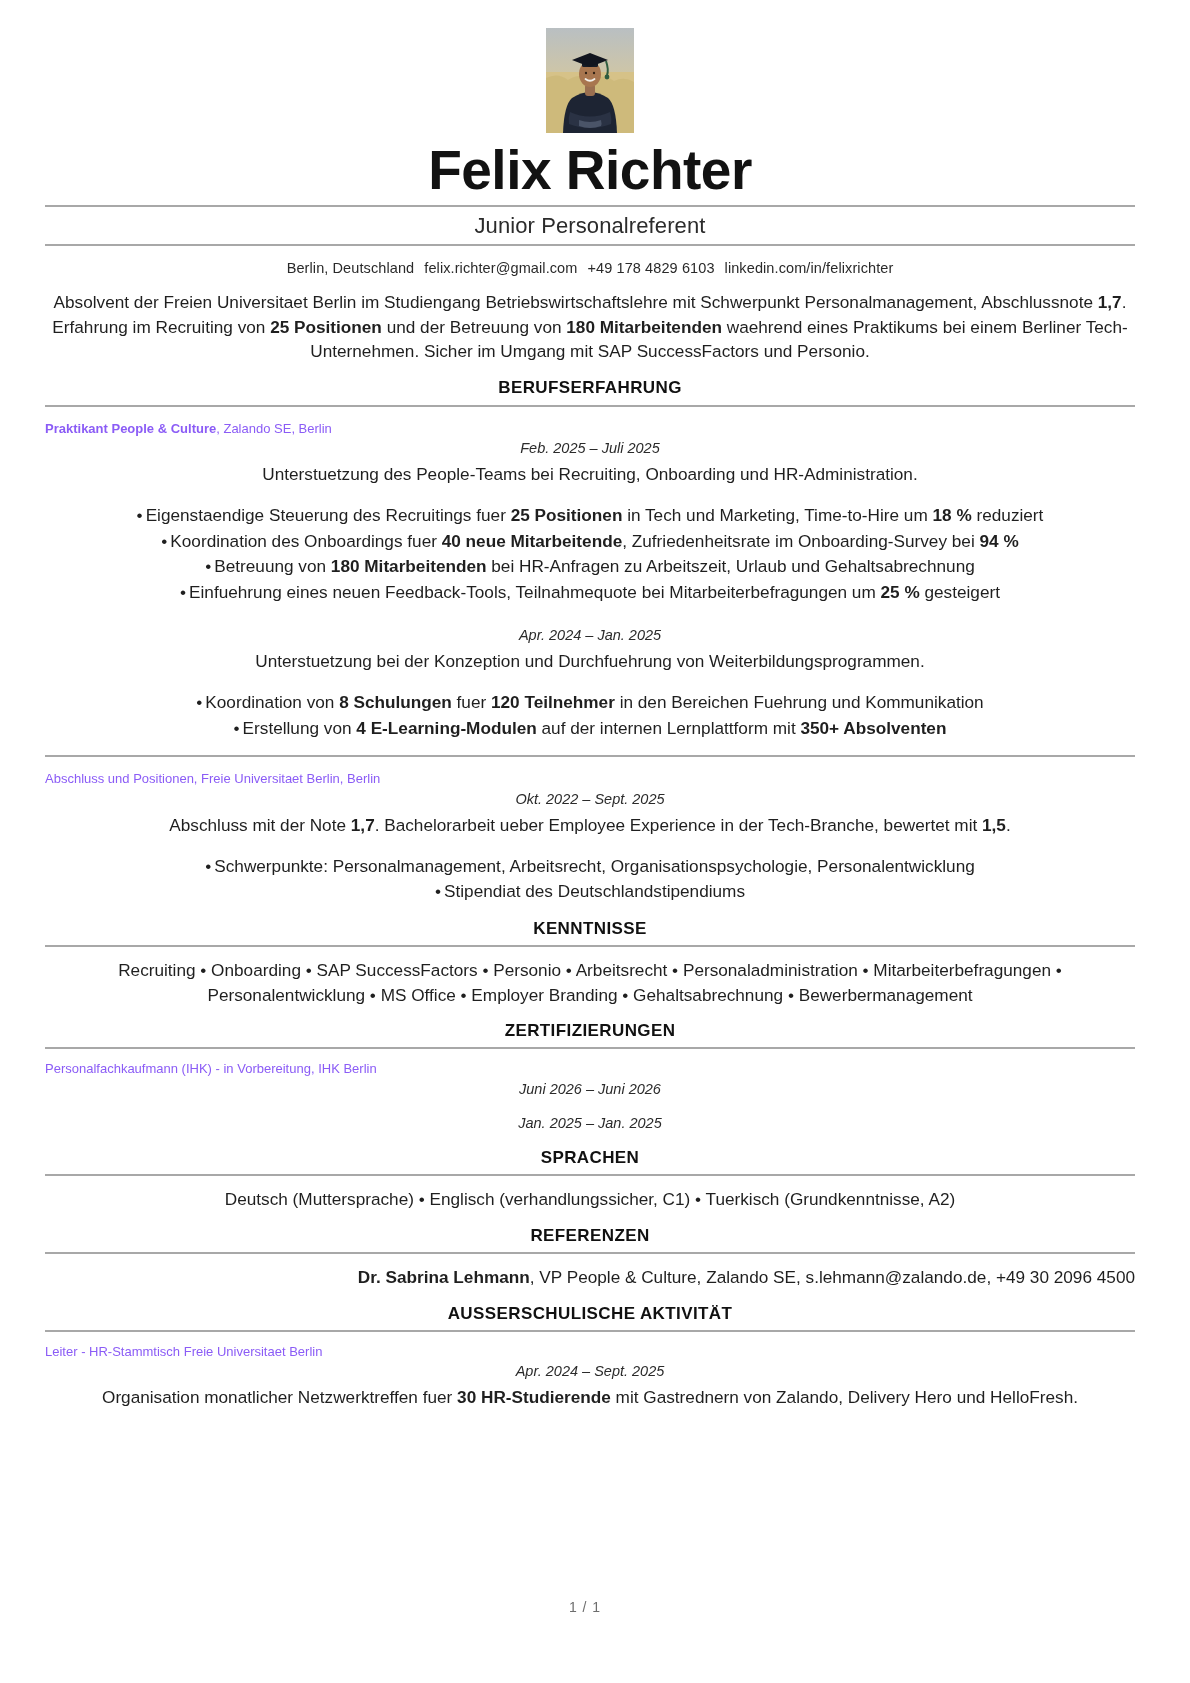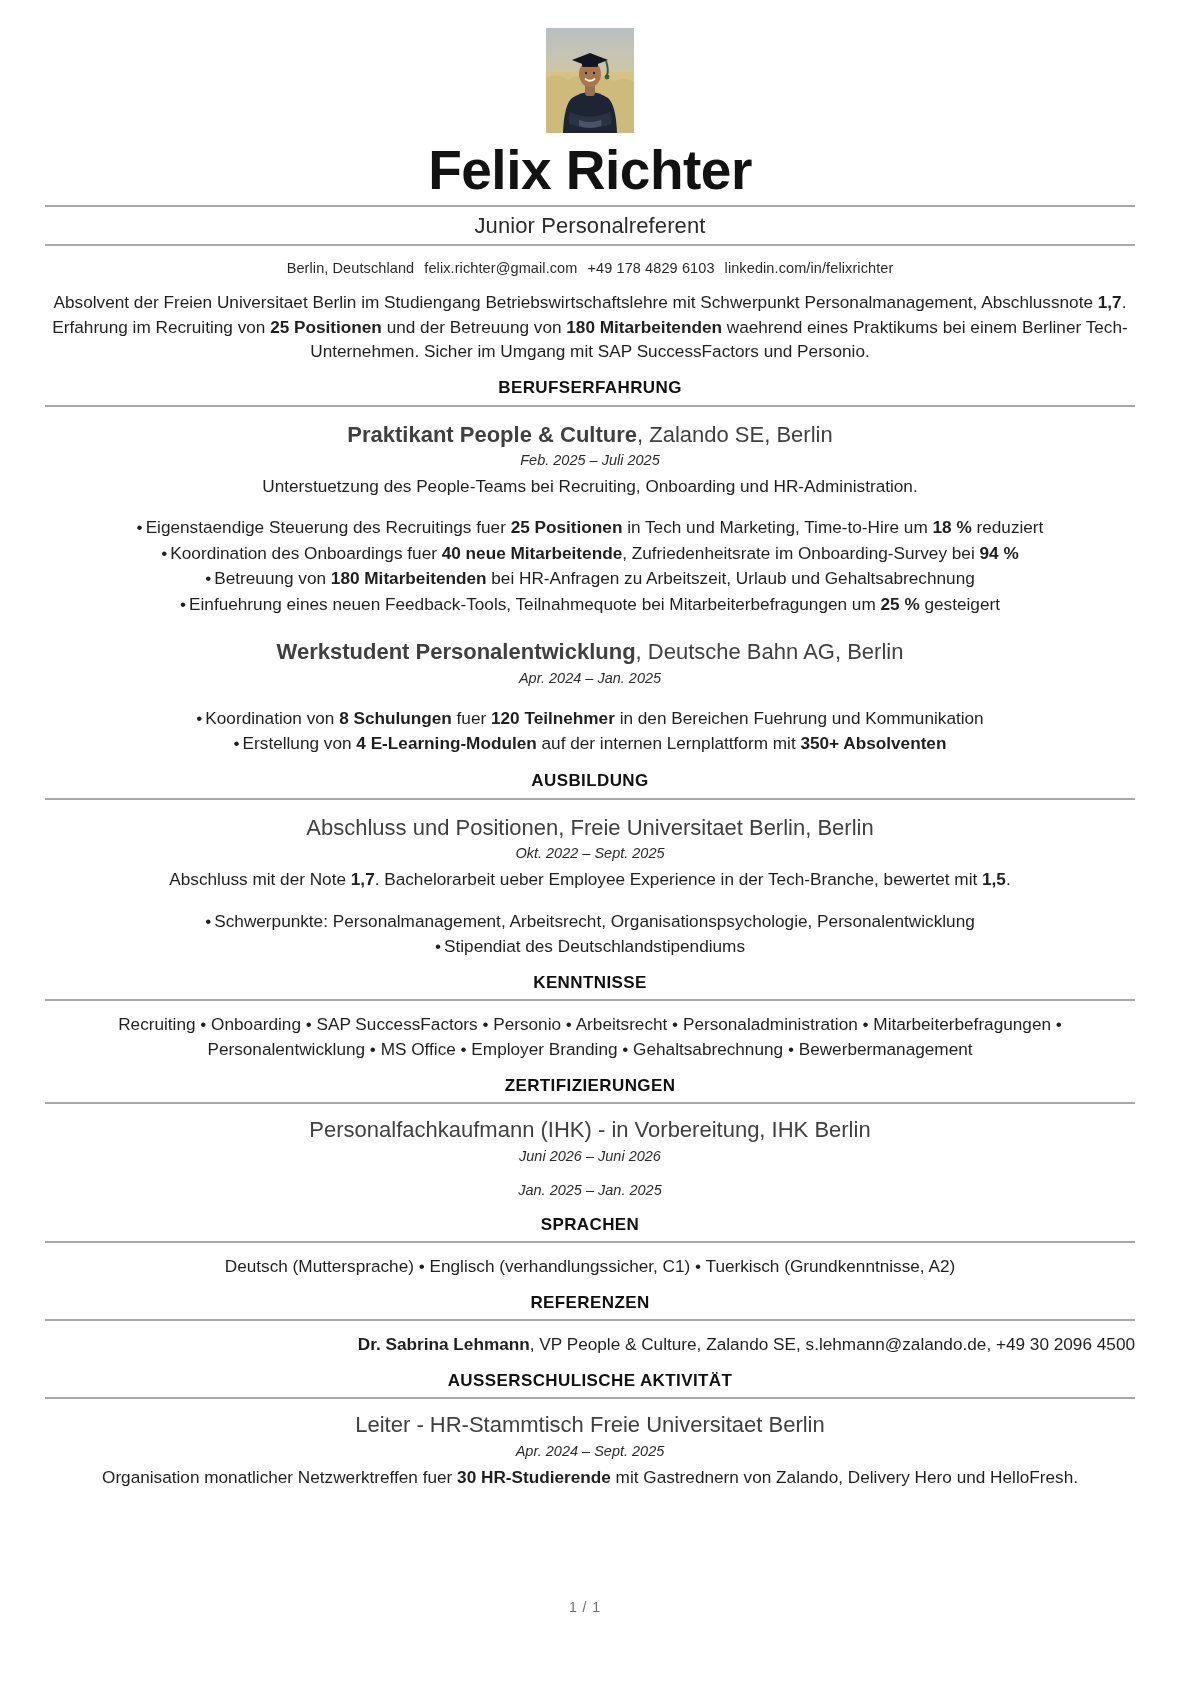--- a/index.html
+++ b/index.html
@@ -92,23 +92,22 @@
     letter-spacing: 0.4px;
     color: #111;
     padding-bottom: 7px;
   }
   .section-body { padding-top: 13px; }
 
   .entry { margin-bottom: 2px; }
   .entry + .entry { margin-top: 20px; }
 
   .entry-head {
-    text-align: center;
-    font-size: 22px;
-    color: #404040;
+    font-size: 13px;
+    color: #8b5cf6;
     line-height: 1.35;
   }
   .entry-head b { font-weight: 700; }
 
   .entry-dates {
     text-align: center;
     font-size: 14.5px;
     font-style: italic;
     color: #2b2b2b;
     line-height: 1.45;
@@ -234,33 +233,32 @@
         <div class="entry-desc">Unterstuetzung des People-Teams bei Recruiting, Onboarding und HR-Administration.</div>
         <ul class="bullets">
           <li><span class="dot">•</span><span>Eigenstaendige Steuerung des Recruitings fuer <b>25 Positionen</b> in Tech und Marketing, Time-to-Hire um <b>18 %</b> reduziert</span></li>
           <li><span class="dot">•</span><span>Koordination des Onboardings fuer <b>40 neue Mitarbeitende</b>, Zufriedenheitsrate im Onboarding-Survey bei <b>94 %</b></span></li>
           <li><span class="dot">•</span><span>Betreuung von <b>180 Mitarbeitenden</b> bei HR-Anfragen zu Arbeitszeit, Urlaub und Gehaltsabrechnung</span></li>
           <li><span class="dot">•</span><span>Einfuehrung eines neuen Feedback-Tools, Teilnahmequote bei Mitarbeiterbefragungen um <b>25 %</b> gesteigert</span></li>
         </ul>
       </div>
 
       <div class="entry">
-        <div class="entry-head"><b>Werkstudent Personalentwicklung</b>, Deutsche Bahn AG, Berlin</div>
         <div class="entry-dates">Apr. 2024 – Jan. 2025</div>
+        <div class="entry-desc">Unterstuetzung bei der Konzeption und Durchfuehrung von Weiterbildungsprogrammen.</div>
         <ul class="bullets">
           <li><span class="dot">•</span><span>Koordination von <b>8 Schulungen</b> fuer <b>120 Teilnehmer</b> in den Bereichen Fuehrung und Kommunikation</span></li>
           <li><span class="dot">•</span><span>Erstellung von <b>4 E-Learning-Modulen</b> auf der internen Lernplattform mit <b>350+ Absolventen</b></span></li>
         </ul>
       </div>
 
     </div>
   </div>
 
   <div class="section">
-    <div class="section-title">AUSBILDUNG</div>
     <hr class="rule">
     <div class="section-body">
       <div class="entry">
         <div class="entry-head">Abschluss und Positionen, Freie Universitaet Berlin, Berlin</div>
         <div class="entry-dates">Okt. 2022 – Sept. 2025</div>
         <div class="entry-desc">Abschluss mit der Note <b>1,7</b>. Bachelorarbeit ueber Employee Experience in der Tech-Branche, bewertet mit <b>1,5</b>.</div>
         <ul class="bullets">
           <li><span class="dot">•</span><span>Schwerpunkte: Personalmanagement, Arbeitsrecht, Organisationspsychologie, Personalentwicklung</span></li>
           <li><span class="dot">•</span><span>Stipendiat des Deutschlandstipendiums</span></li>
         </ul>

